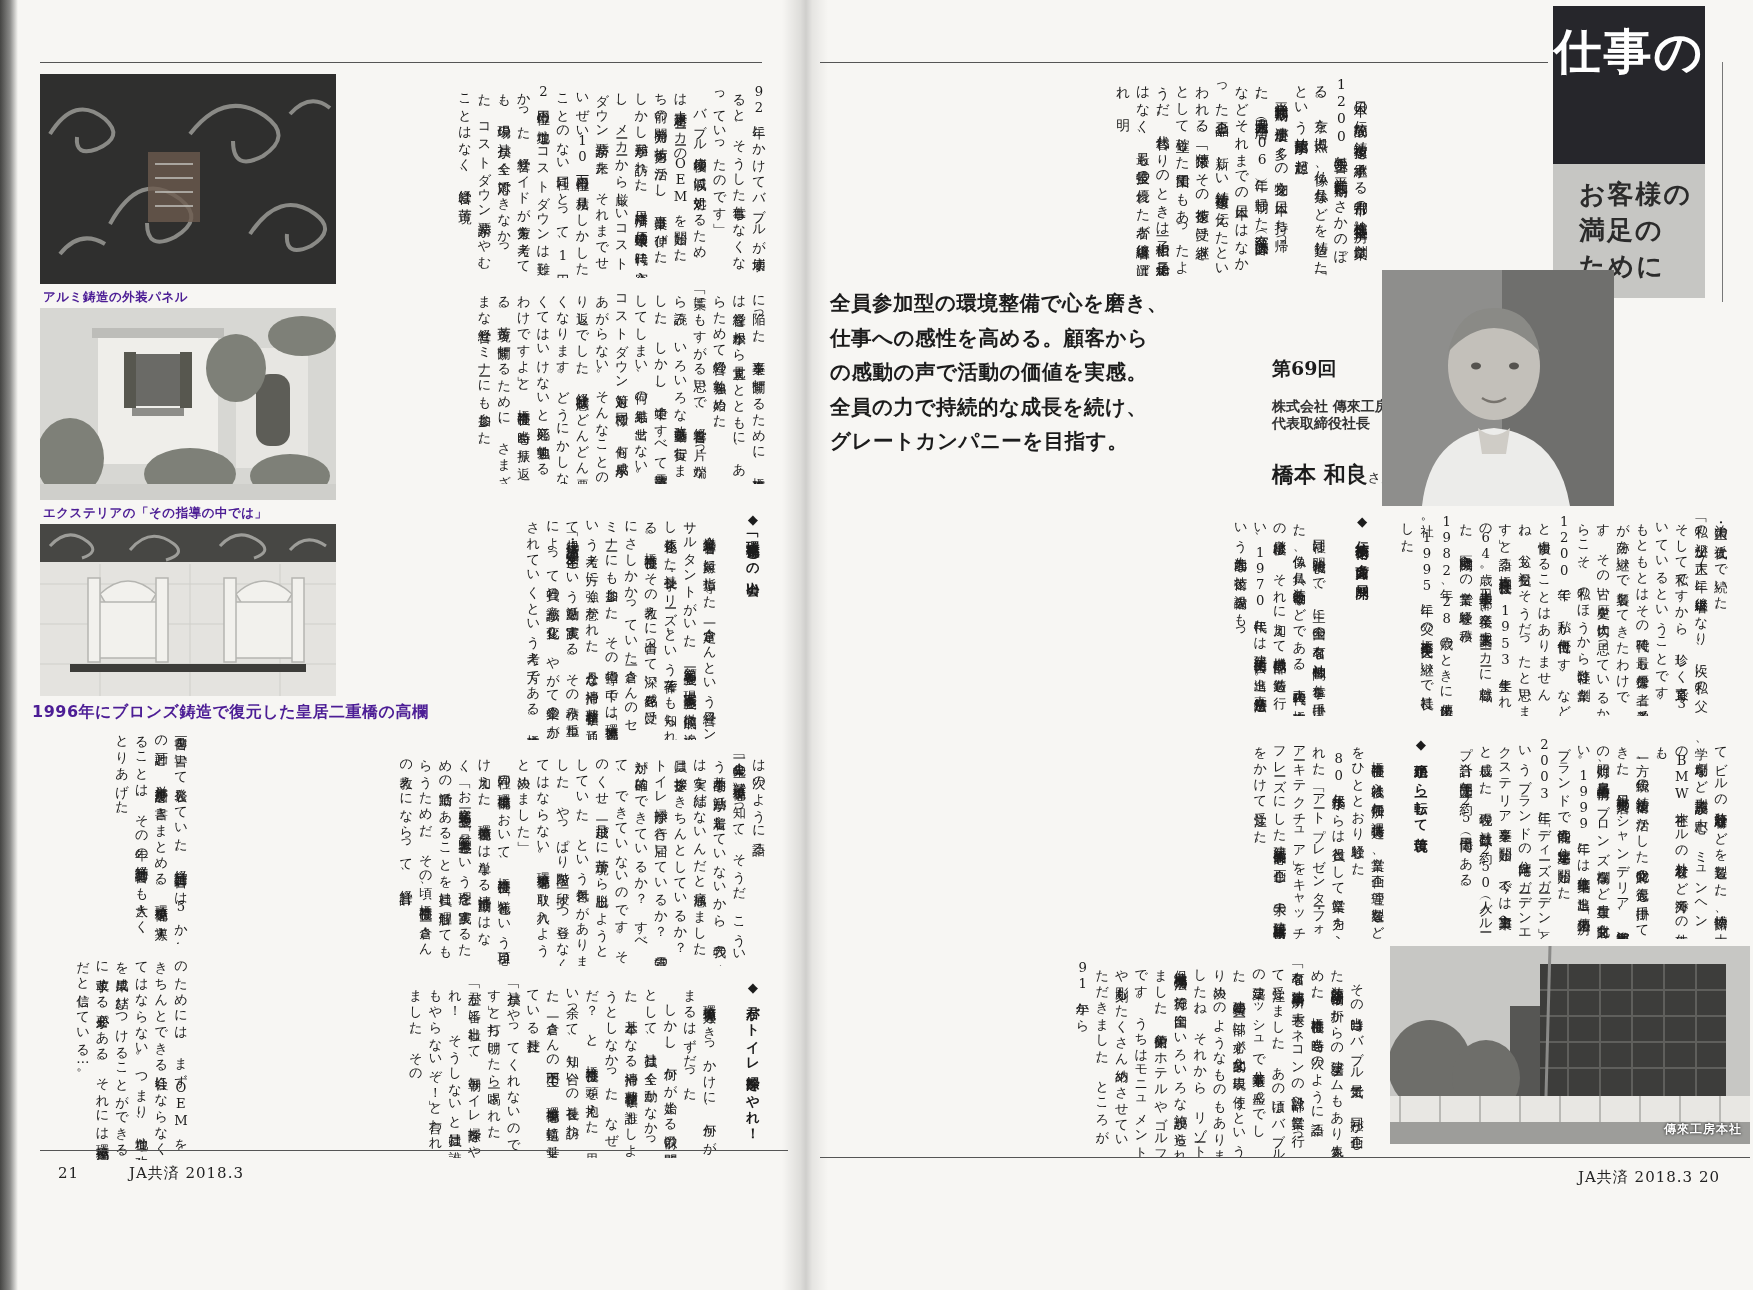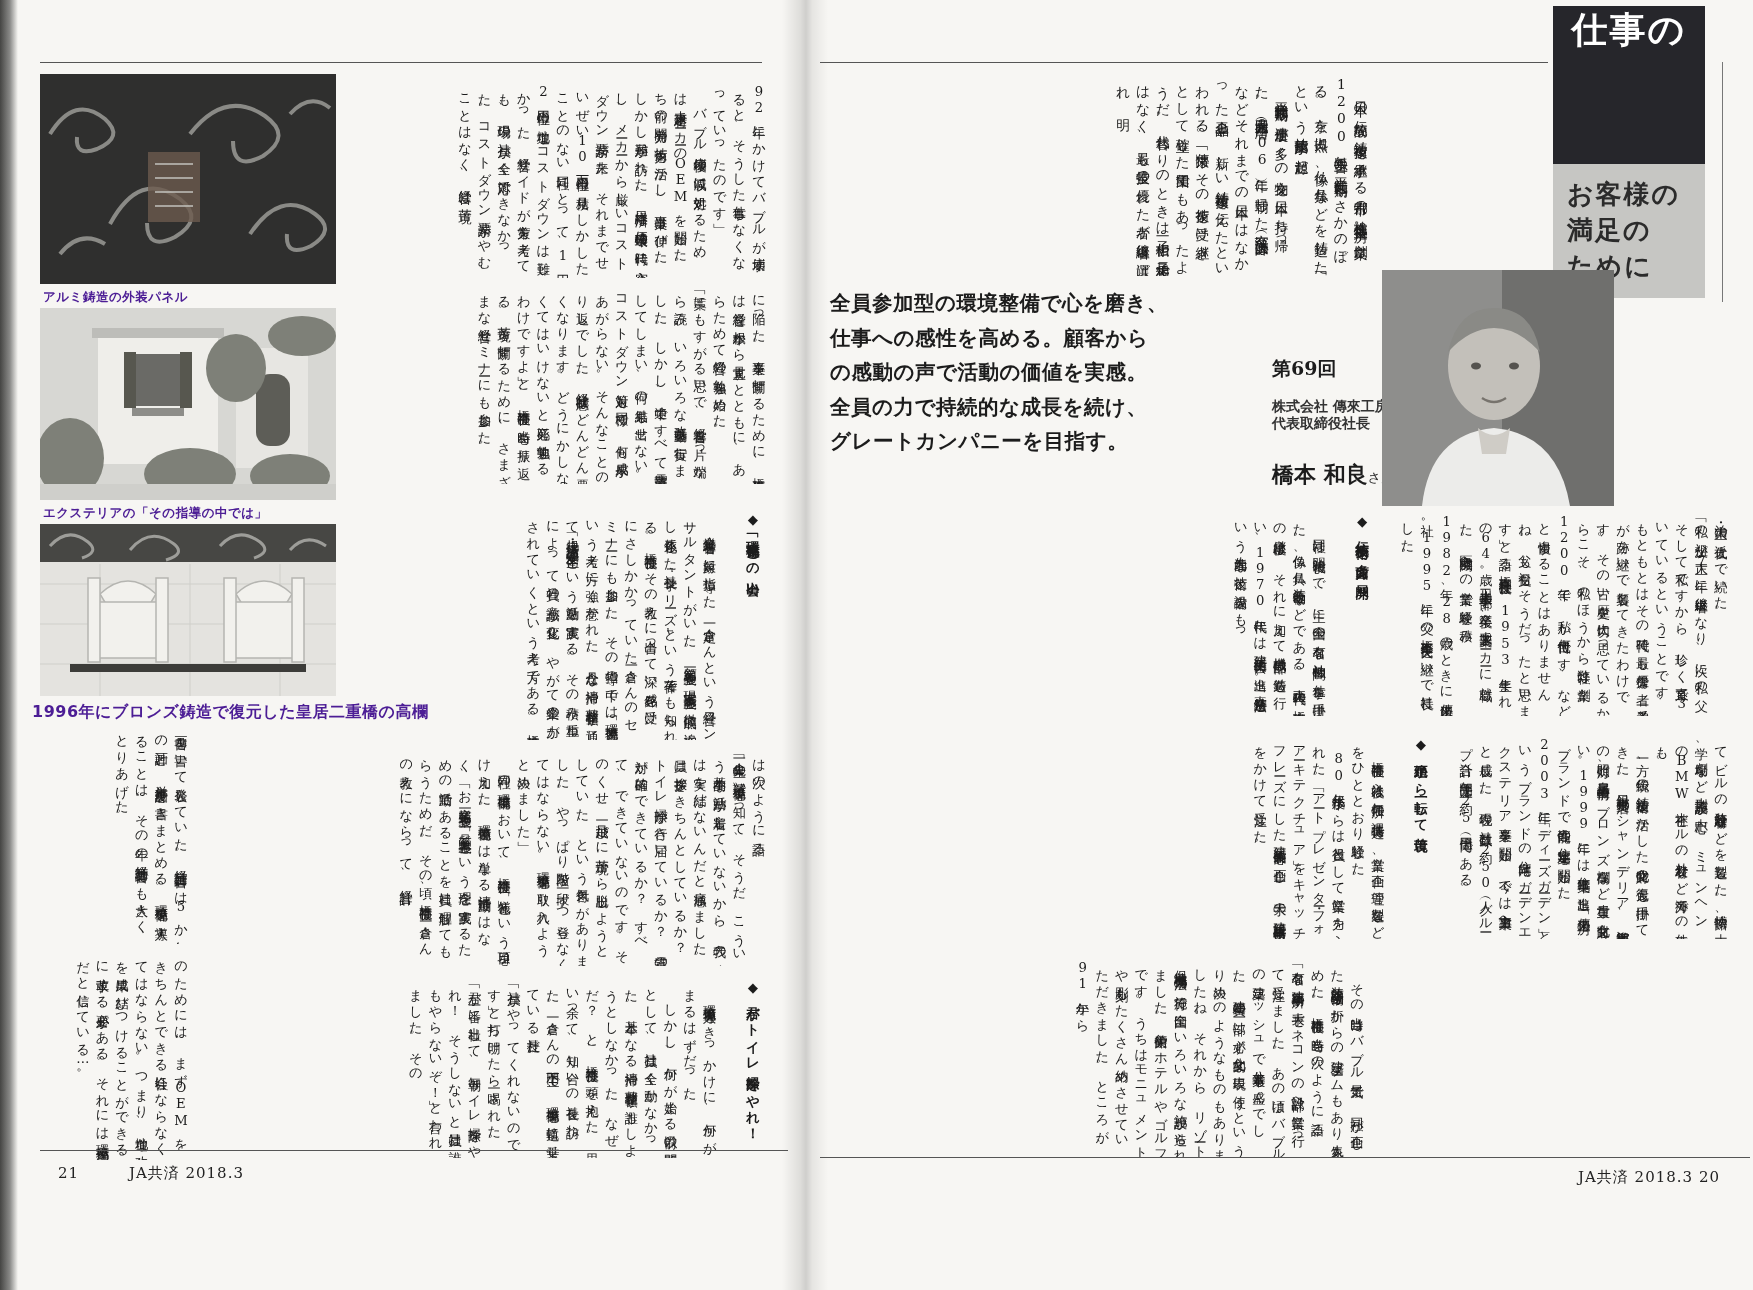--- a/index.html
+++ b/index.html
@@ -16,25 +16,25 @@
   
   .vtext{writing-mode:vertical-rl;text-orientation:upright;overflow:hidden;
          font-size:13.2px;line-height:19.6px;letter-spacing:1.2px;white-space:pre-line;}
   .vtext .vt{display:block;white-space:pre-line;}
   .vh{display:block;font-family:"DejaVu Sans","Liberation Sans",sans-serif;
       font-weight:bold;font-size:13.4px;letter-spacing:1.5px;margin:0 6px 0 4px;}
   .intro{font-size:13.8px;line-height:19.8px;}
   
   #title-box{left:1553px;top:6px;width:152px;height:158px;background:#26262b;color:#fff;
      text-align:center;font-weight:bold;}
-  #title-line1{display:block;font-size:36px;letter-spacing:2px;}
+  #title-line1{display:block;font-size:48px;margin-top:14px;letter-spacing:2px;}
   #title-line2{display:block;font-size:62px;line-height:64px;letter-spacing:4px;}
   #subtitle-box{left:1553px;top:164px;width:152px;height:134px;background:#c6c6c3;color:#2b2b2b;
      font-size:26px;line-height:36px;font-weight:bold;padding-top:12px;box-sizing:border-box;
-     text-align:left;white-space:pre-line;padding-left:14px;letter-spacing:2px;}
+     text-align:left;white-space:pre-line;padding-left:26px;letter-spacing:2px;}
   
   #lead{left:830px;top:286px;width:452px;height:178px;font-weight:bold;font-size:20.5px;
         line-height:34.6px;letter-spacing:.5px;white-space:pre-line;}
   #credit{left:1272px;top:356px;width:156px;font-family:"DejaVu Serif","Liberation Serif",serif;}
   #credit .no{font-size:19px;font-weight:bold;display:block;margin-bottom:16px;}
   #credit .co,#credit .role{font-size:14px;display:block;line-height:17px;font-family:"DejaVu Sans","Liberation Sans",sans-serif;font-weight:bold;color:#333;}
   #name-line{left:1272px;top:460px;width:260px;font-weight:bold;font-size:22px;white-space:nowrap;}
   #name-line .suffix{font-size:13px;font-weight:normal;}
   
   .photo-cap{font-family:"DejaVu Sans","Liberation Sans",sans-serif;font-weight:bold;
@@ -229,20 +229,41 @@
     <span class="vh">◆絶頂から一転して苦境に</span>
     <span class="vt">　橋本社長は入社後は無任所の課長待遇で、営業、企画、管理、製造など各部門をひととおり経験した。
 　80年代後半からは役員として営業に力を入れた。「アートプレゼンター・フォー・アーキテクチュア」をキャッチフレーズにした建築美術装飾を企画し、大手の建築設計事務所に営業をかけて受注した。</span>
   </div>
 
   <div class="abs vtext" style="left:812px;top:960px;width:574px;height:198px;">
     <span class="vt">　その当時はバブル景気で、同社が企画した装飾建築金物は折からの建築ブームもあり人気を集めた。橋本社長は当時を次のように語る。
 「有名な建築事務所や大手ゼネコンの設計部へ営業に行って受注しました。あの頃はバブルの建築ラッシュで公共事業も盛んでした。建築費の一部は必ず文化的な表現に使うという取り決めのようなものもありましたね。それから、リゾート法（総合保養地域整備法）の施行で全国にいろいろな施設が造られました。美術館やホテルやゴルフ場です。うちはモニュメントや彫刻もたくさん納めさせていただきました。ところが、91年から</span>
   </div>
 
+  <div class="abs photo" style="left:1390px;top:946px;width:360px;height:198px;">
+    <svg width="360" height="198" xmlns="http://www.w3.org/2000/svg">
+      <rect width="360" height="198" fill="#c7c7c4"></rect>
+      <rect x="150" y="18" width="186" height="140" fill="#3d3d3b"></rect>
+      <g stroke="#5f5f5c" stroke-width="2">
+        <path d="M150 44 h186 M150 70 h186 M150 96 h186 M150 122 h186 M178 18 v140 M210 18 v140 M242 18 v140 M274 18 v140 M306 18 v140"></path>
+      </g>
+      <rect x="120" y="60" width="30" height="98" fill="#565654"></rect>
+      <g fill="#6e6e6a">
+        <ellipse cx="40" cy="120" rx="42" ry="46"></ellipse>
+        <ellipse cx="96" cy="132" rx="34" ry="38"></ellipse>
+      </g>
+      <rect x="0" y="150" width="360" height="26" fill="#e8e7e3"></rect>
+      <g stroke="#b9b9b5" stroke-width="2">
+          <path d="M10 150 v26 M50 150 v26 M90 150 v26 M130 150 v26 M170 150 v26 M210 150 v26 M250 150 v26 M290 150 v26 M330 150 v26"></path>
+        </g>
+      <rect x="0" y="176" width="360" height="22" fill="#9d9d9a"></rect>
+      <line x1="160" y1="0" x2="156" y2="150" stroke="#8a8a88" stroke-width="3"></line>
+    </svg>
+    <span id="hq-cap">傳來工房本社</span>
+  </div>
 
   <div class="abs rule-h" style="left:820px;top:1157px;width:930px;"></div>
   <div class="abs footer" style="left:1578px;top:1168px;">
     <span>JA共済 2018.3</span>
     <span style="">20</span>
   </div>
 
 </div>
 
 </body></html>

